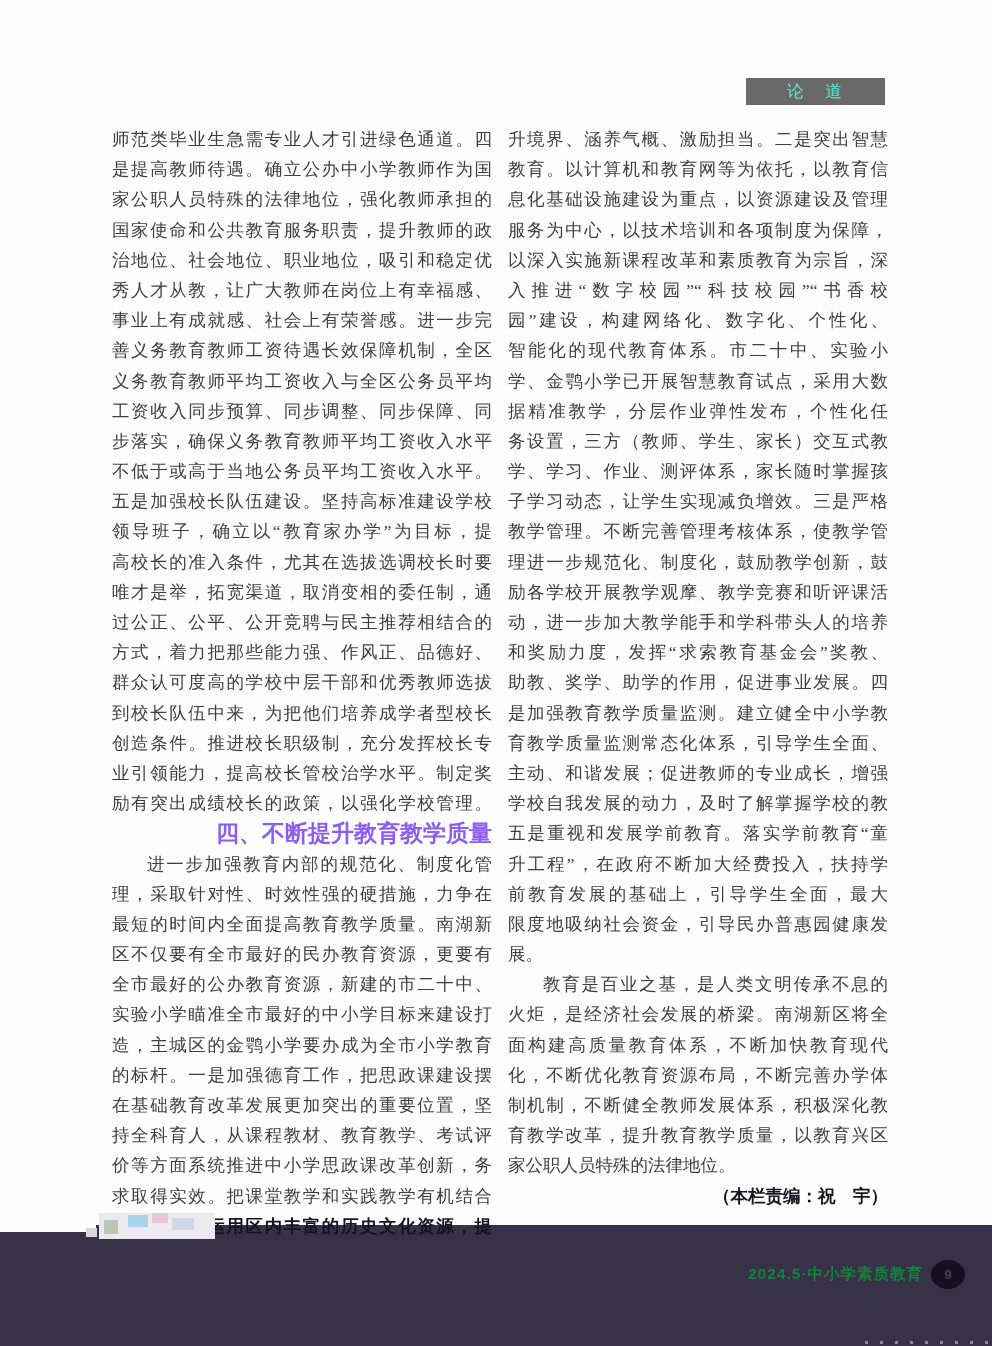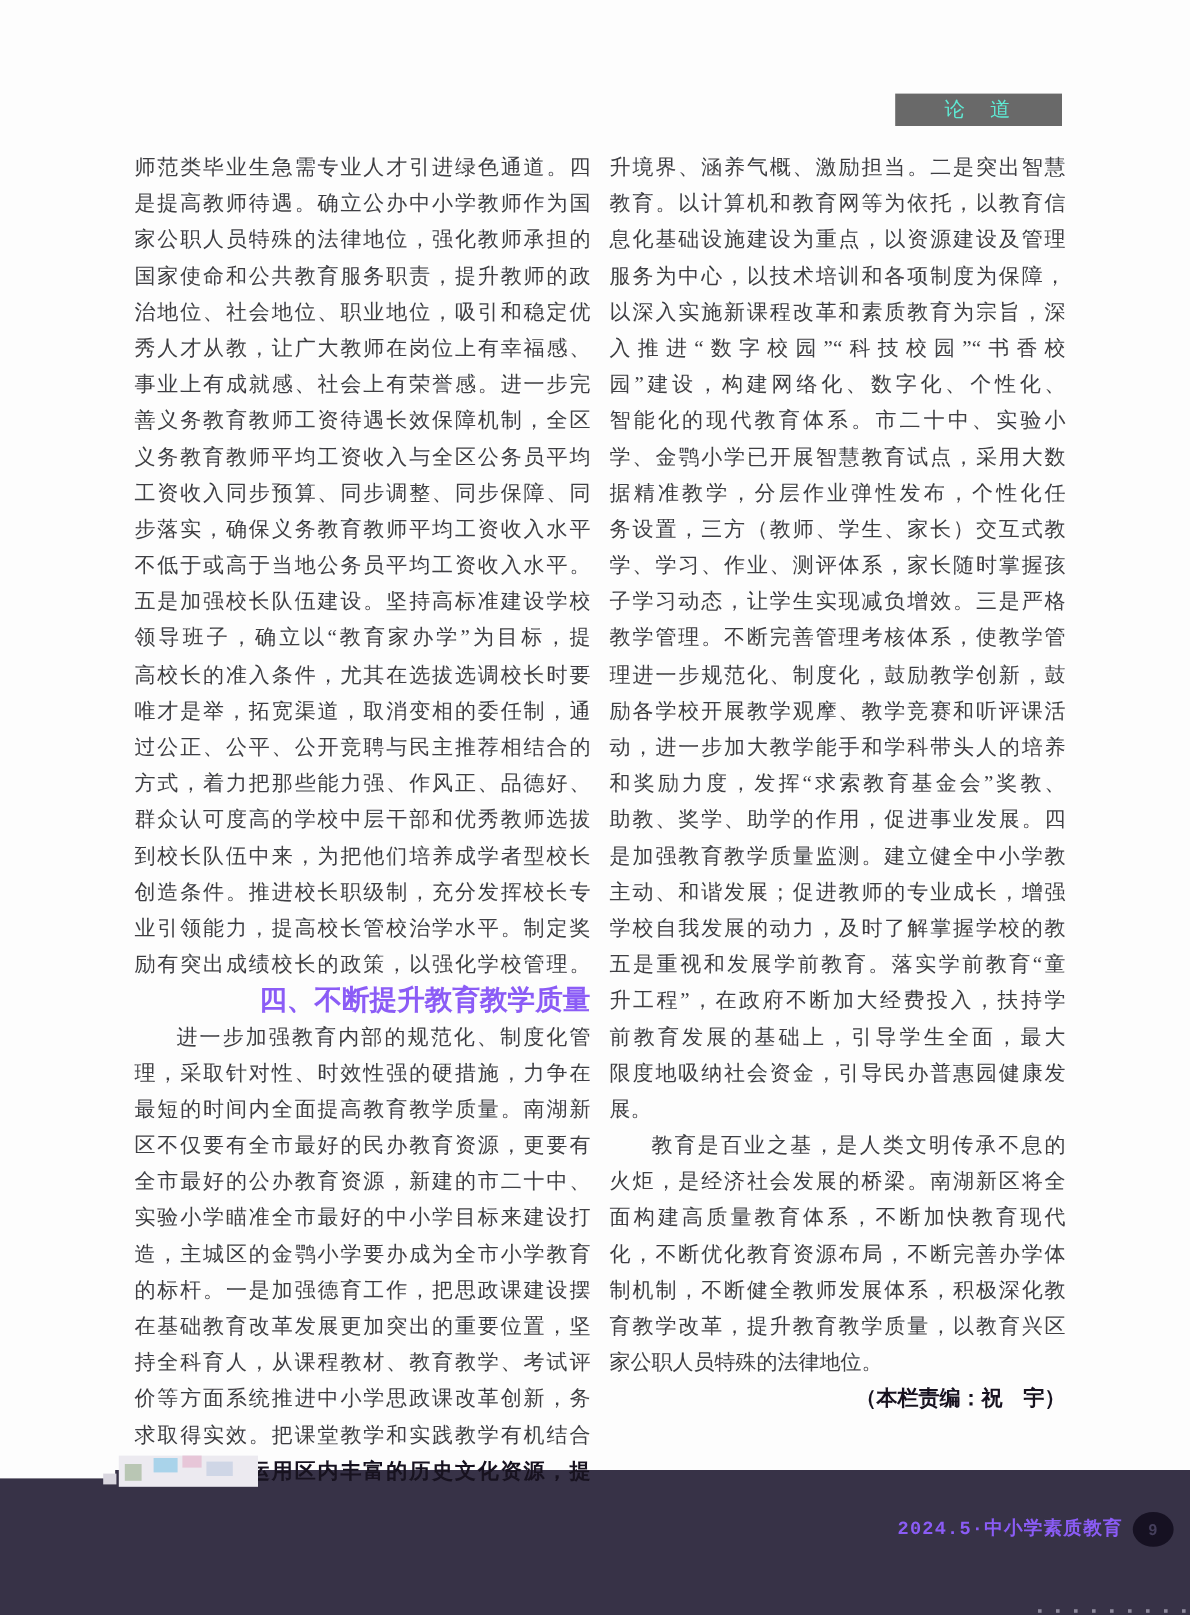--- a/index.html
+++ b/index.html
@@ -83,24 +83,24 @@
   }
 
   
   .footer-issue {
     position: absolute;
     top: 1258px; left: 748px;
     display: flex; align-items: center;
     z-index: 4;
   }
   .issue-text {
-    font-family: Liberation Mono, monospace;
+    font-family: Liberation Sans, sans-serif;
     font-weight: 700;
     font-size: 15.5px;
-    color: #8b5cf6;
+    color: #15803d;
     letter-spacing: 1px;
     line-height: 32px;
     white-space: nowrap;
   }
   .page-circle {
     margin-left: 8px;
     width: 34px; height: 29px;
     border-radius: 50%;
     background: #161122;
     color: #453f5c;
@@ -190,20 +190,21 @@
     <div class="tline j">务设置，三方（教师、学生、家长）交互式教</div>
     <div class="tline j">学、学习、作业、测评体系，家长随时掌握孩</div>
     <div class="tline j">子学习动态，让学生实现减负增效。三是严格</div>
     <div class="tline j">教学管理。不断完善管理考核体系，使教学管</div>
     <div class="tline j">理进一步规范化、制度化，鼓励教学创新，鼓</div>
     <div class="tline j">励各学校开展教学观摩、教学竞赛和听评课活</div>
     <div class="tline j">动，进一步加大教学能手和学科带头人的培养</div>
     <div class="tline j">和奖励力度，发挥“求索教育基金会”奖教、</div>
     <div class="tline j">助教、奖学、助学的作用，促进事业发展。四</div>
     <div class="tline j">是加强教育教学质量监测。建立健全中小学教</div>
+    <div class="tline j">育教学质量监测常态化体系，引导学生全面、</div>
     <div class="tline j">主动、和谐发展；促进教师的专业成长，增强</div>
     <div class="tline j">学校自我发展的动力，及时了解掌握学校的教</div>
     <div class="tline j">五是重视和发展学前教育。落实学前教育“童</div>
     <div class="tline j">升工程”，在政府不断加大经费投入，扶持学</div>
     <div class="tline j">前教育发展的基础上，引导学生全面，最大</div>
     <div class="tline j">限度地吸纳社会资金，引导民办普惠园健康发</div>
     <div class="tline">展。</div>
     <div class="tline j indent">教育是百业之基，是人类文明传承不息的</div>
     <div class="tline j">火炬，是经济社会发展的桥梁。南湖新区将全</div>
     <div class="tline j">面构建高质量教育体系，不断加快教育现代</div>

